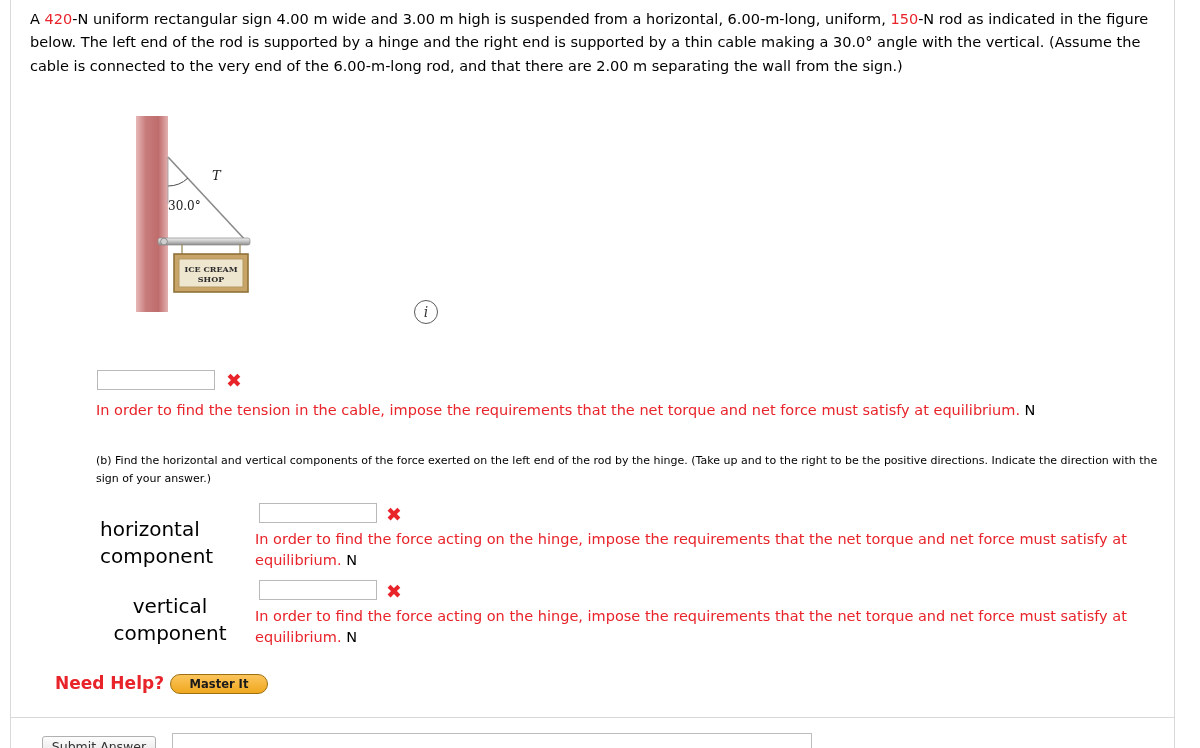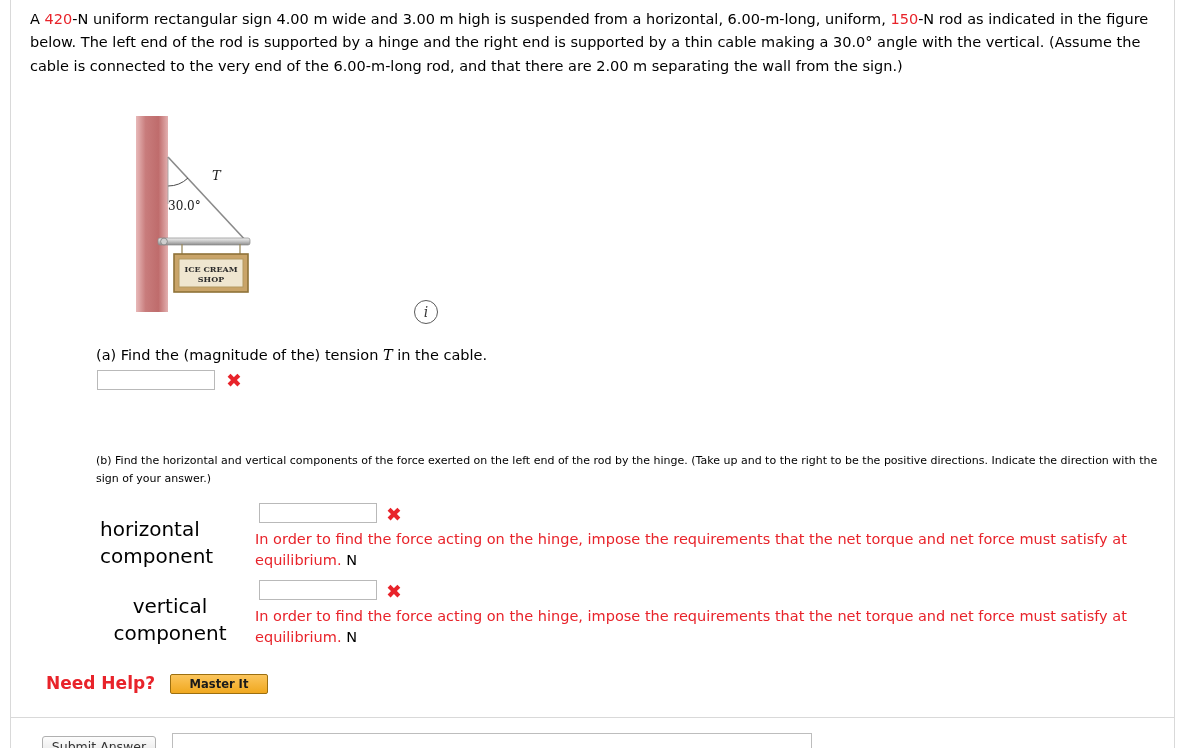--- a/index.html
+++ b/index.html
@@ -161,36 +161,36 @@
     top: 582px;
   }
   #bv-feedback {
     position: absolute;
     left: 255px;
     top: 606px;
     width: 900px;
   }
   .need-help {
     position: absolute;
-    left: 46px;
+    left: 55px;
     top: 673px;
     font-size: 17px;
     font-weight: bold;
     color: #e8232a;
     font-family: "DejaVu Sans", "Liberation Sans", sans-serif;
   }
   .master-it {
     position: absolute;
     left: 170px;
     top: 674px;
     width: 98px;
     height: 20px;
     background: linear-gradient(#fbc55c, #f0a81f);
     border: 1px solid #9c6f10;
-    border-radius: 2px;
+    border-radius: 10px;
     font-size: 11.5px;
     font-weight: bold;
     color: #1a1a1a;
     text-align: center;
     line-height: 19px;
     cursor: pointer;
     box-sizing: border-box;
   }
   .bottom-rule {
     position: absolute;
@@ -276,25 +276,26 @@
       <text x="111" y="156" font-family="DejaVu Serif, Liberation Serif, serif" font-size="8" font-weight="bold" text-anchor="middle" fill="#2b2b2b">ICE CREAM</text>
       <text x="111" y="166" font-family="DejaVu Serif, Liberation Serif, serif" font-size="8" font-weight="bold" text-anchor="middle" fill="#2b2b2b">SHOP</text>
 
       <text x="112" y="64" font-family="DejaVu Serif, Liberation Serif, serif" font-style="italic" font-size="13" fill="#1a1a1a">T</text>
       <text x="68" y="94" font-family="DejaVu Serif, Liberation Serif, serif" font-size="12" fill="#1a1a1a">30.0°</text>
     </svg>
   </div>
 
   <div class="info-circle">i</div>
 
-  <div class="part-a-q">
-    <span>(a) Find the (magnitude of the) tension </span><span class="ital">T</span><span> in the cable.</span>
-  </div>
   <input id="a-input" class="ansbox" type="text" value="" style="">
   <div id="a-x" class="xmark">✖</div>
+  <div id="a-feedback" class="feedback">
+    <span>In order to find the tension in the cable, impose the requirements that the net torque and net force must satisfy at equilibrium.</span>
+    <span style="color:#000;">N</span>
+  </div>
 
   <div class="part-b-q">(b) Find the horizontal and vertical components of the force exerted on the left end of the rod by the hinge. (Take up and to the right to be the positive directions. Indicate the direction with the sign of your answer.)</div>
 
   <div id="bh-label" class="comp-label" style="white-space:pre-line;">horizontal
 component</div>
   <input id="bh-input" class="ansbox" type="text" value="" style="">
   <div id="bh-x" class="xmark">✖</div>
   <div id="bh-feedback" class="feedback">
     <span>In order to find the force acting on the hinge, impose the requirements that the net torque and net force must satisfy at equilibrium.</span>
     <span style="color:#000;">N</span>

